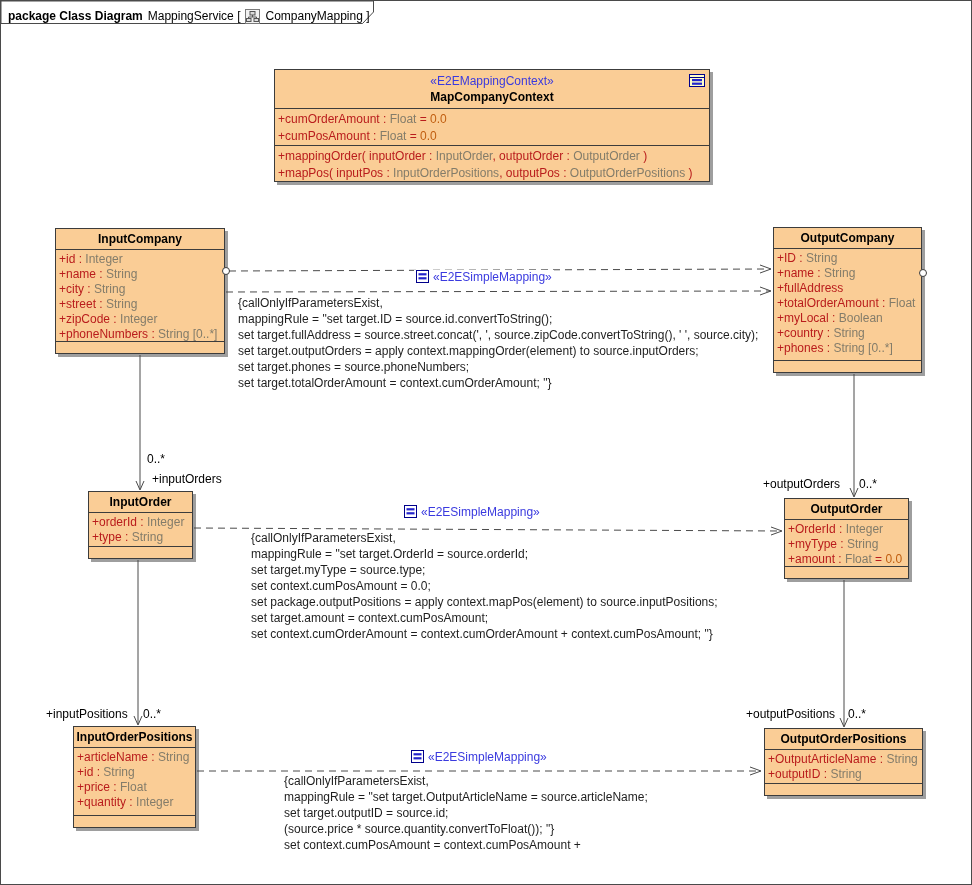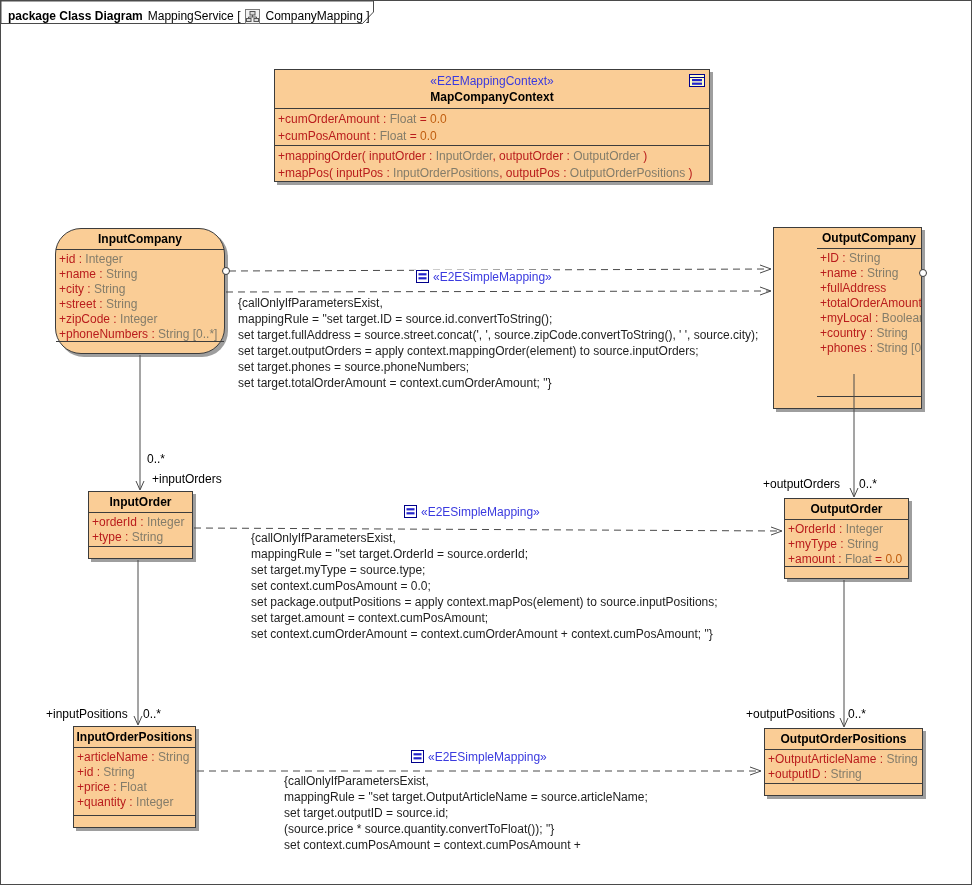--- a/index.html
+++ b/index.html
@@ -22,22 +22,22 @@
   #box-ctx .m-row{line-height:17px;}
   .seg-n{color:#b91c1c;}
   .seg-t{color:#837C6A;}
   .seg-v{color:#C05E10;}
   
   #box-ctx{left:273px;top:68px;width:436px;height:113px;}
   #box-ctx .hdrwrap{position:relative;flex:0 0 auto;height:38px;}
   #box-ctx .stereo{color:#3A3ADF;text-align:center;font-size:12px;line-height:16px;padding-top:3px;}
   #box-ctx .hdr{line-height:17px;height:17px;}
   .ctx-icon{position:absolute;right:4px;top:4px;}
-  #box-ic {left:54px; top:227px;width:170px;height:126px;border-radius:26px;}
-  #box-oc {left:772px;top:226px;width:149px;height:182px;padding-left:43px;}
+  #box-ic {left:54px; top:227px;width:170px;height:126px;}
+  #box-oc {left:772px;top:226px;width:149px;height:146px;}
   #box-io {left:87px; top:490px;width:105px;height:68px;}
   #box-oo {left:783px;top:497px;width:125px;height:81px;}
   #box-iop{left:72px; top:725px;width:123px;height:102px;}
   #box-oop{left:763px;top:727px;width:159px;height:68px;}
   
   .overlay{position:absolute;left:0;top:0;pointer-events:none;}
   
   .maplbl{position:absolute;display:flex;gap:4px;background:#fff;padding:0 2px;}
   .maplbl .stereo{color:#3A3ADF;font-size:12px;white-space:nowrap;}
   #map1{left:413px;top:269px;}

